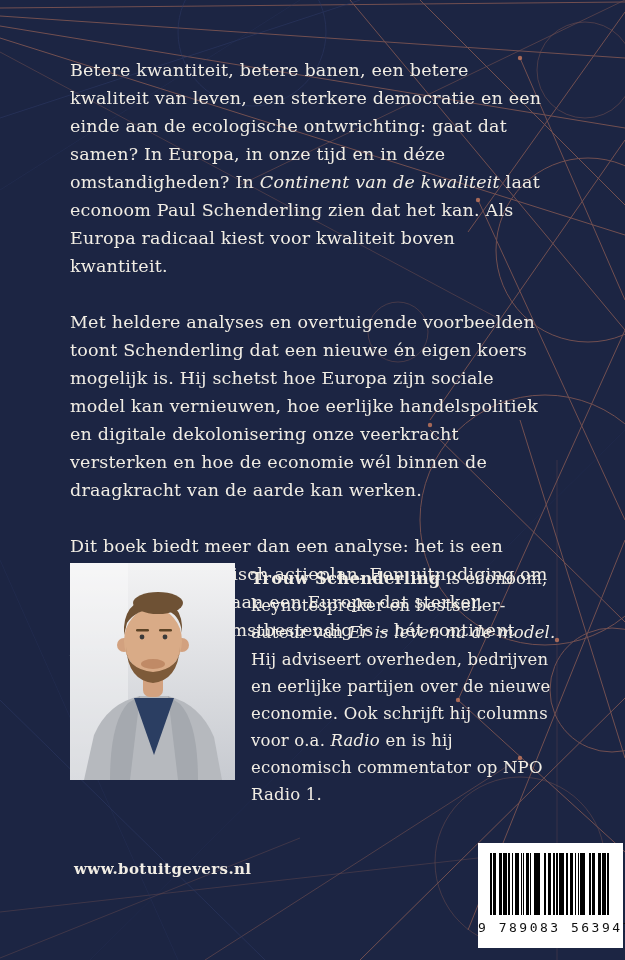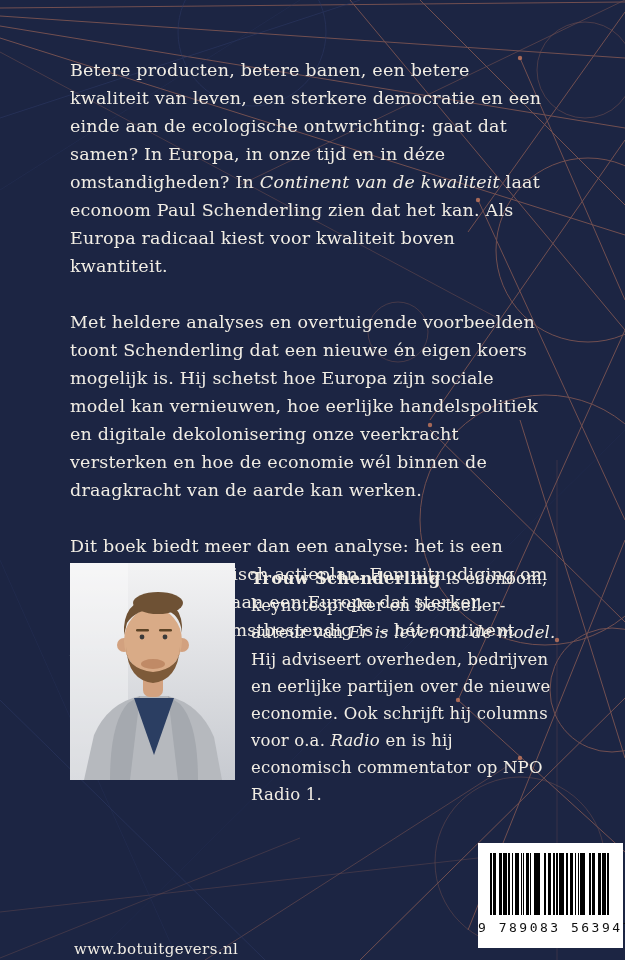--- a/index.html
+++ b/index.html
@@ -33,22 +33,22 @@
     background:#dfe1e4;
   }
   .photo svg{display:block;width:165px;height:217px;}
   .bio{
     margin-left:16px;padding-top:2px;width:305px;
     font-size:16.5px;line-height:27px;letter-spacing:.2px;color:var(--text);
   }
   .bio strong{font-weight:bold;}
   .bio em{font-style:italic;}
   .website{
-    position:absolute;left:74px;top:940px;
-    font-size:15px;font-weight:normal;letter-spacing:.4px;color:var(--text);
+    position:absolute;left:74px;top:860px;
+    font-size:15px;font-weight:bold;letter-spacing:.4px;color:var(--text);
   }
   .barcode-box{
     position:absolute;right:2px;bottom:12px;width:145px;height:105px;
     background:var(--barcode-bg);display:flex;flex-direction:column;align-items:stretch;
   }
   .barcode-bars{
     height:62px;margin:10px 12px 0 12px;
     background:
       repeating-linear-gradient(90deg,#000 0 2px,transparent 2px 4px,#000 4px 5px,transparent 5px 9px),
       repeating-linear-gradient(90deg,#000 0 1px,transparent 1px 3px,#000 3px 6px,transparent 6px 11px);
@@ -109,21 +109,21 @@
       <line x1="0" y1="190" x2="300" y2="0" opacity=".5"></line>
       <line x1="0" y1="700" x2="265" y2="960"></line>
       <line x1="0" y1="560" x2="178" y2="960" opacity=".5"></line>
       <line x1="90" y1="960" x2="625" y2="430" opacity=".35"></line>
     </g>
   </svg>
 
   <div class="content">
 
     <div class="blurb-block">
-      <p class="blurb"><span>Betere producten, betere banen, een betere kwaliteit van leven, een sterkere democratie en een einde aan de ecologische ontwrichting: gaat dat samen? In Europa, in onze tijd en in déze omstandigheden? In </span><em>Continent van de kwaliteit</em><span> laat econoom Paul Schenderling zien dat het kan. Als Europa radicaal kiest voor kwaliteit boven kwantiteit.</span></p>
+      <p class="blurb"><span>Betere kwantiteit, betere banen, een betere kwaliteit van leven, een sterkere democratie en een einde aan de ecologische ontwrichting: gaat dat samen? In Europa, in onze tijd en in déze omstandigheden? In </span><em>Continent van de kwaliteit</em><span> laat econoom Paul Schenderling zien dat het kan. Als Europa radicaal kiest voor kwaliteit boven kwantiteit.</span></p>
       <p class="blurb">Met heldere analyses en overtuigende voorbeelden toont Schenderling dat een nieuwe én eigen koers mogelijk is. Hij schetst hoe Europa zijn sociale model kan vernieuwen, hoe eerlijke handelspolitiek en digitale dekolonisering onze veerkracht versterken en hoe de economie wél binnen de draagkracht van de aarde kan werken.</p>
       <p class="blurb">Dit boek biedt meer dan een analyse: het is een hoopvol en realistisch actieplan. Een uitnodiging om samen te werken aan een Europa dat sterker, eerlijker en toekomst­bestendig is – hét continent van de kwaliteit.</p>
     </div>
 
     <div class="author-row">
       <div class="photo">
         <svg viewBox="0 0 165 217" aria-hidden="true">
           <defs>
             <linearGradient id="pg" x1="0" y1="0" x2="0" y2="1">
               <stop offset="0" stop-color="#f3f3f4"></stop>

